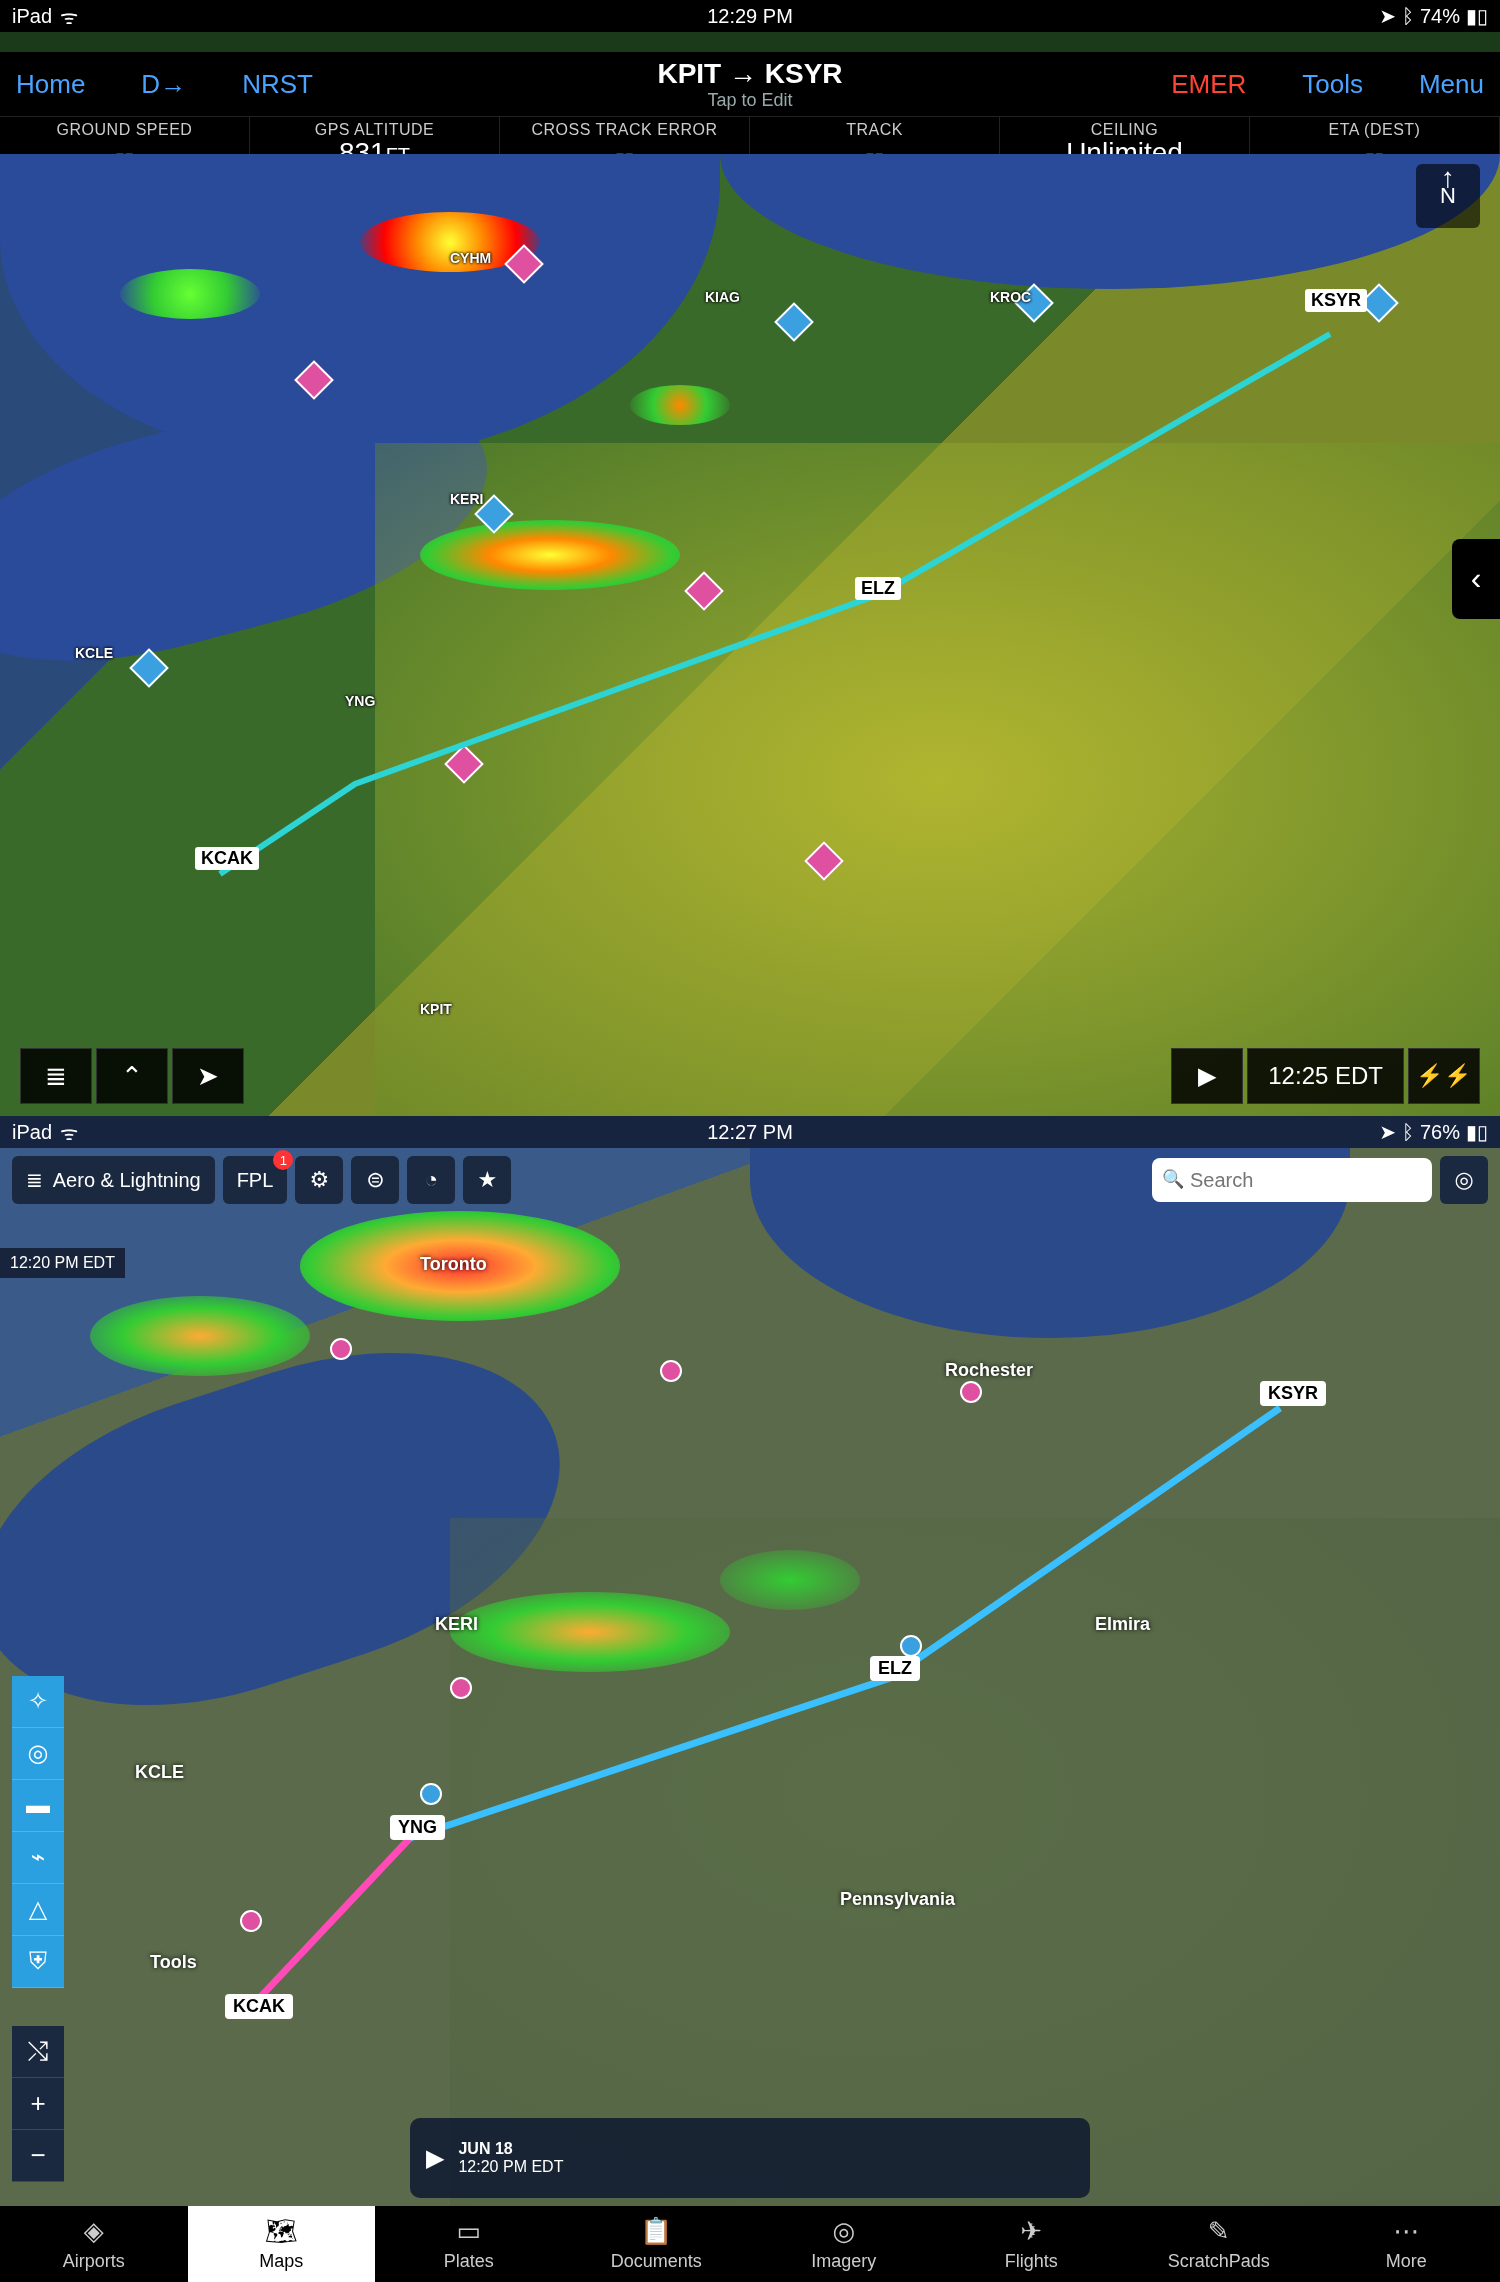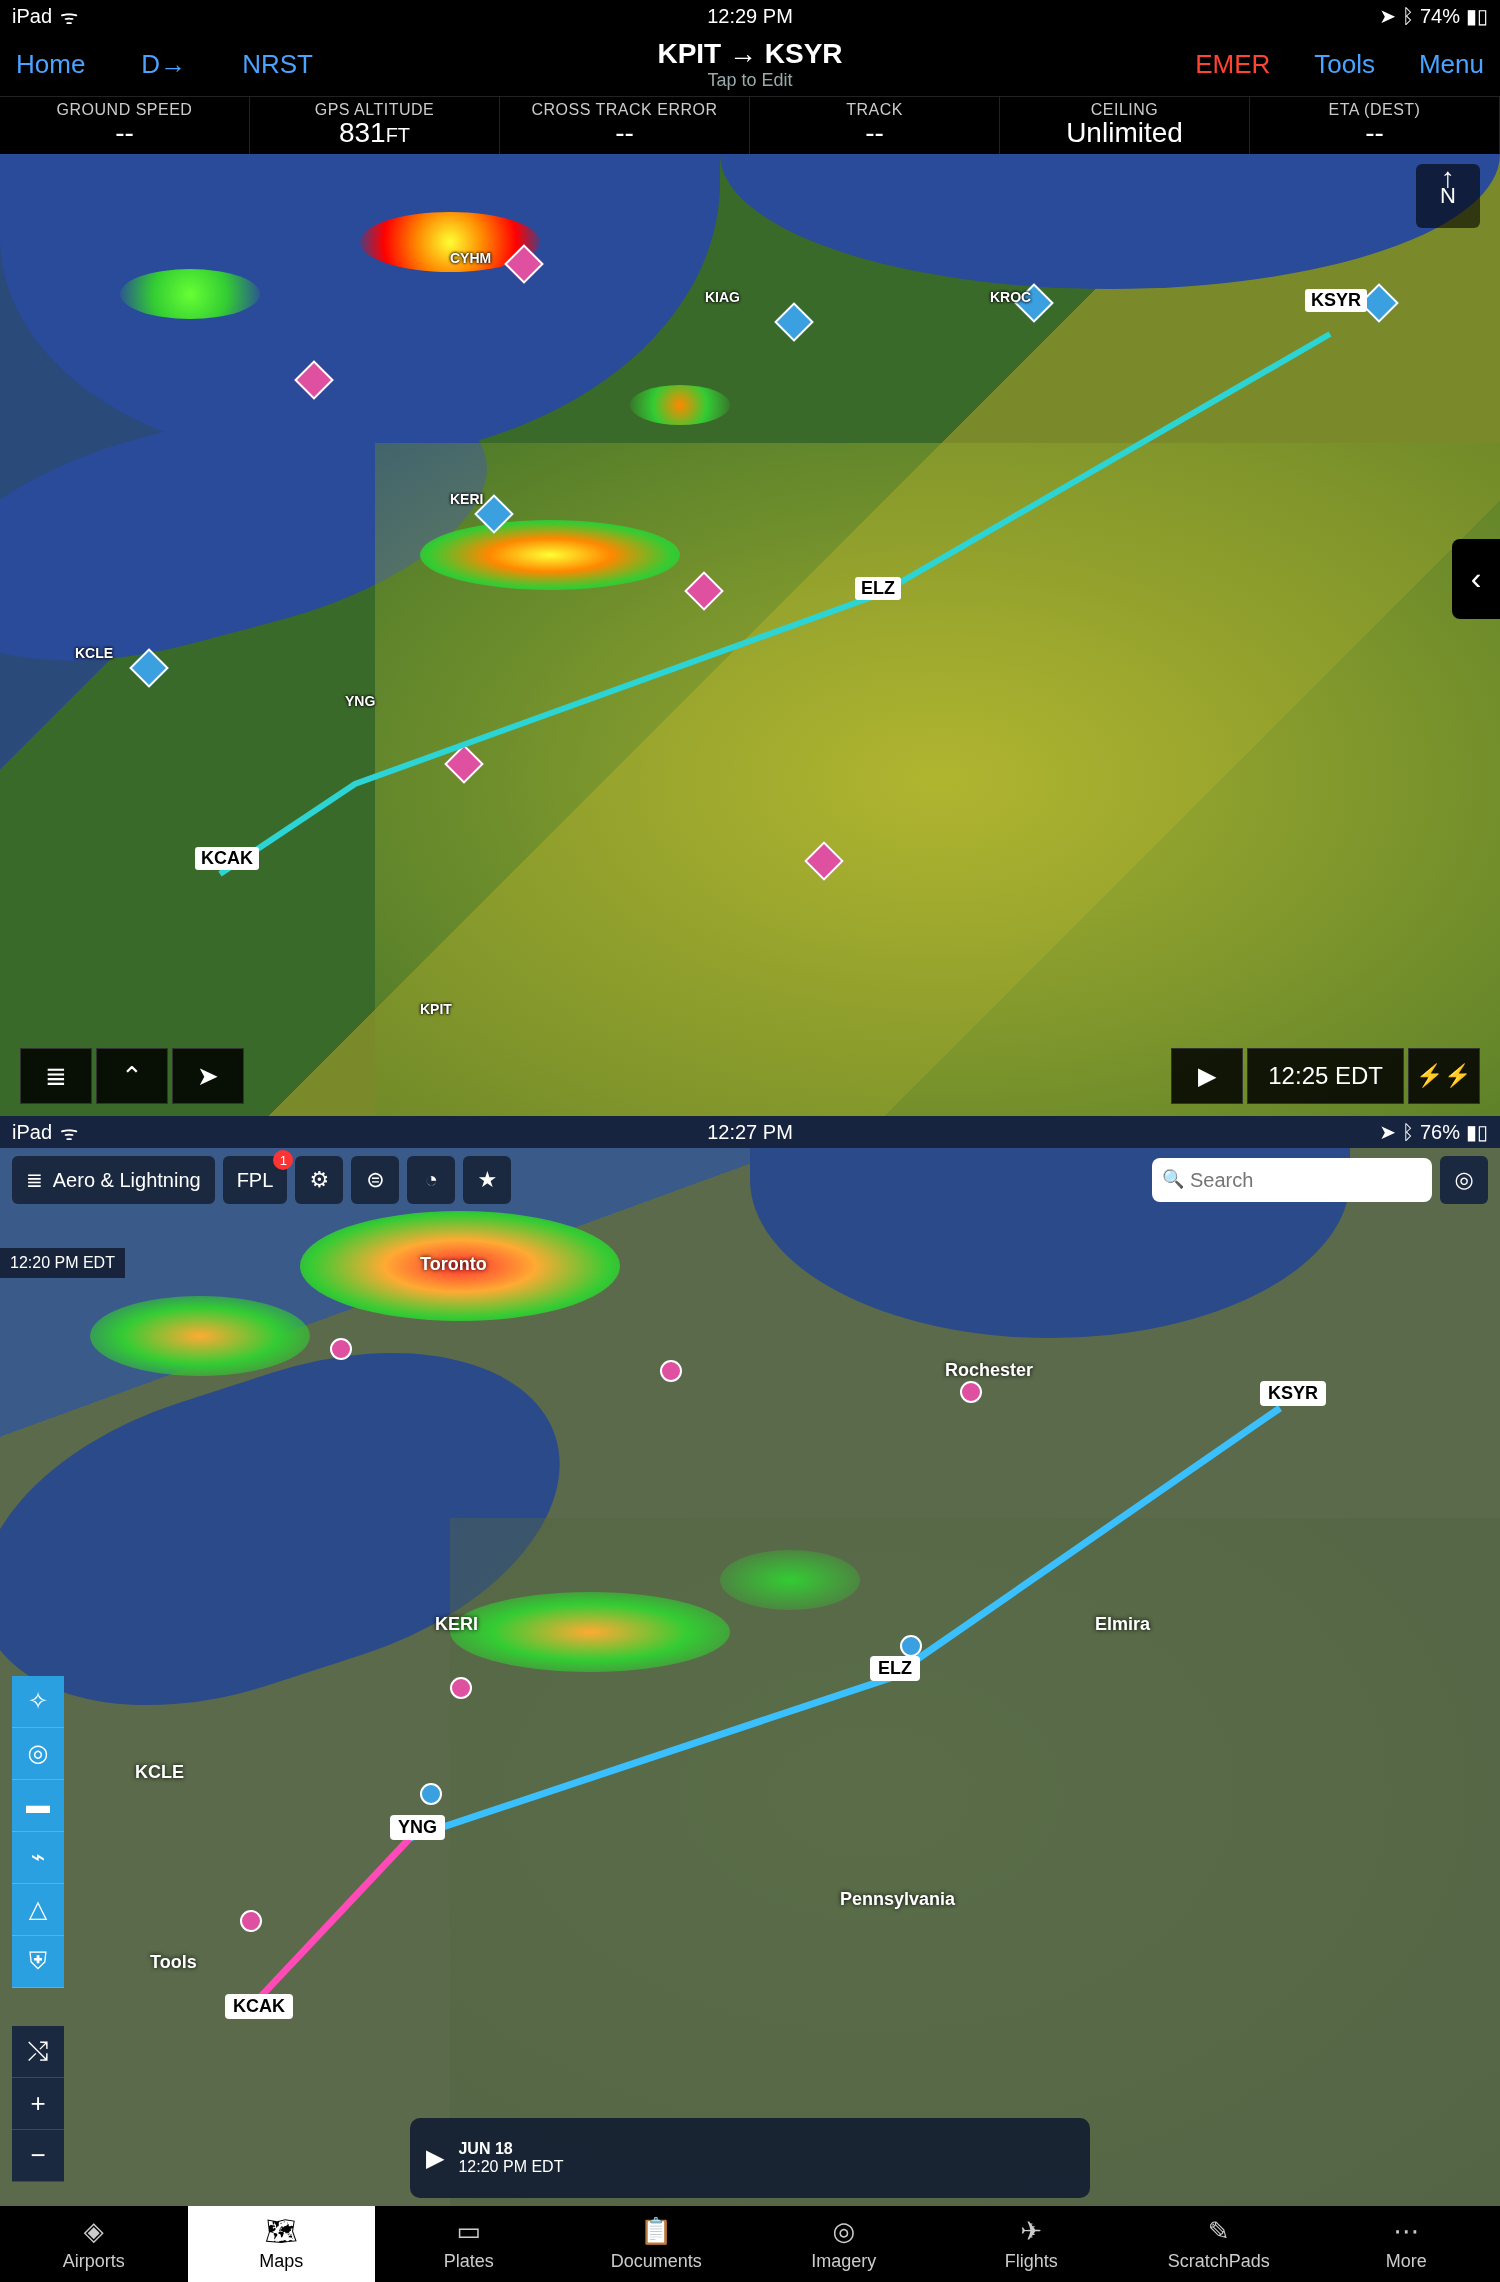--- a/index.html
+++ b/index.html
@@ -5,26 +5,26 @@
 * { margin: 0; padding: 0; box-sizing: border-box; font-family: -apple-system, "Helvetica Neue", Arial, sans-serif; }
 body { background: #000; width: 1500px; }
 
 
 .app1 { position: relative; width: 100%; height: 1116px; background: #1a3a1a; overflow: hidden; }
 .status-bar { height: 32px; background: #000; color: #fff; font-size: 20px; display: flex; align-items: center; padding: 0 12px; }
 .status-left { flex: 1; display: flex; align-items: center; gap: 8px; }
 .status-center { flex: 1; text-align: center; }
 .status-right { flex: 1; text-align: right; display: flex; justify-content: flex-end; gap: 6px; align-items: center; }
 
-.nav-bar1 { height: 64px; background: #000; display: flex; align-items: center; padding: 0 16px; color: #fff; position: relative; }
+.nav-bar1 { height: 64px; background: #000; display: flex; align-items: center; padding: 0 16px; color: #fff; position: relative; margin-top: 20px; }
 .nav-left1 { display: flex; align-items: center; gap: 56px; color: #4aa3ff; font-size: 26px; }
 .nav-center1 { position: absolute; left: 50%; transform: translateX(-50%); text-align: center; color: #fff; }
 .nav-title1 { font-size: 28px; font-weight: 600; }
 .nav-sub1 { font-size: 18px; color: #9aa; }
-.nav-right1 { margin-left: auto; display: flex; gap: 44px; font-size: 26px; text-align: right; }
+.nav-right1 { margin-left: auto; display: flex; gap: 56px; font-size: 26px; text-align: right; }
 .emer { color: #ff4433; }
 .tools, .menu { color: #4aa3ff; }
 
 .data-ribbon { height: 58px; background: #000; display: flex; border-top: 1px solid #222; }
 .ribbon-cell { flex: 1; text-align: center; color: #fff; border-right: 1px solid #222; padding-top: 4px; }
 .ribbon-label { font-size: 16px; color: #ccc; letter-spacing: .5px; }
 .ribbon-value { font-size: 28px; font-weight: 500; margin-top: -2px; }
 .ribbon-unit { font-size: 20px; }
 
 .map1 { position: absolute; top: 154px; left: 0; right: 0; bottom: 0; background: linear-gradient(135deg,#2a4a7a 0 25%,#3a6a2a 25% 50%,#7a8a2a 50% 75%,#5a7a2a 75%); }

